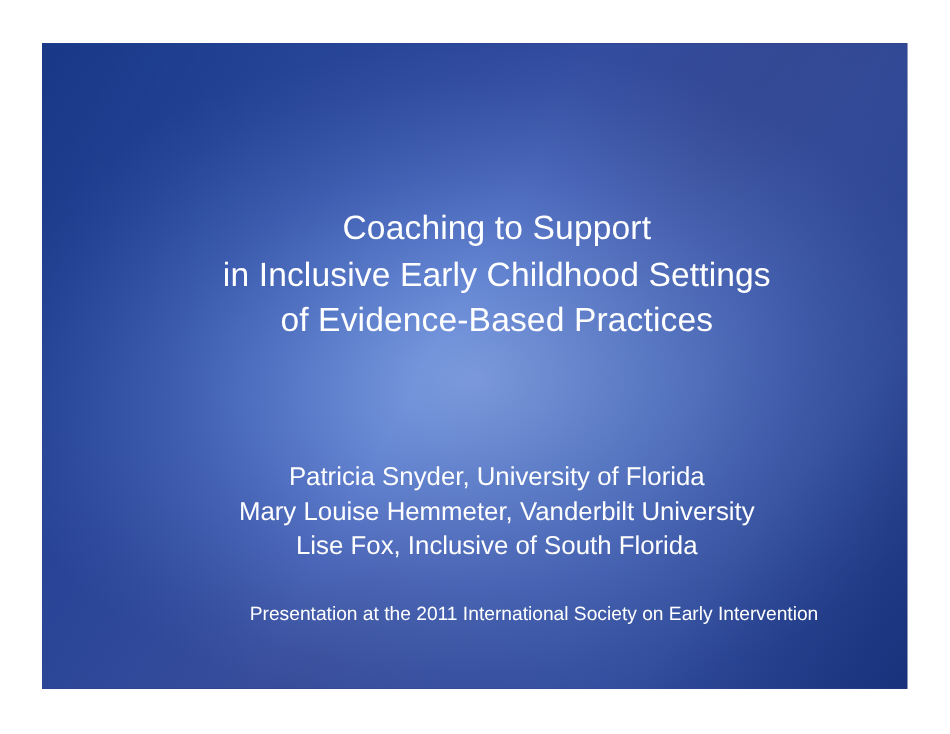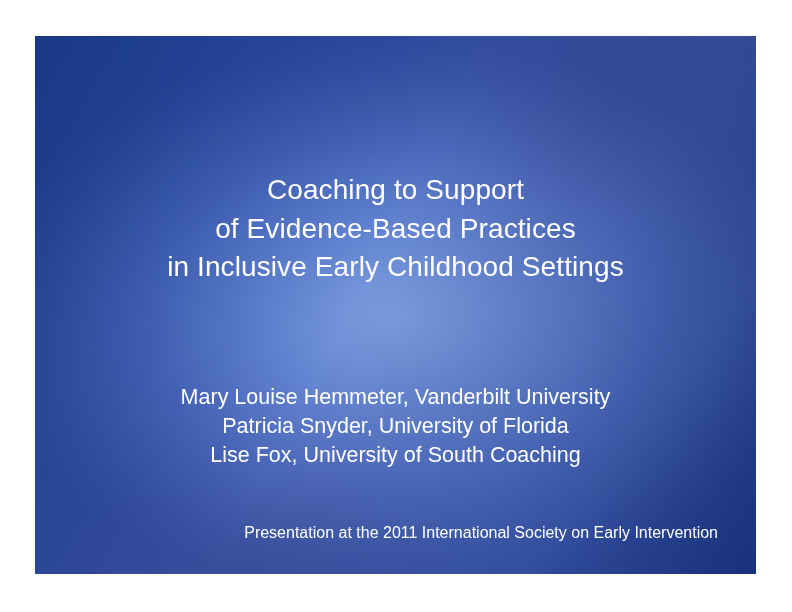--- a/index.html
+++ b/index.html
@@ -53,20 +53,21 @@
         rgba(10,34,98,0.18) 22%,
         rgba(255,255,255,0.00) 46%,
         rgba(10,30,92,0.16) 70%,
         rgba(6,24,84,0.48) 100%);
     pointer-events: none;
   }
 
   .layer {
     position: absolute;
     z-index: 2;
+    padding-left: 37px;
   }
 
   
   #title-block {
     left: 0;
     right: 0;
     top: 135px;
     text-align: center;
   }
   #title-block .tline {
@@ -93,48 +94,47 @@
     line-height: 29px;
     font-weight: 400;
     white-space: pre;
   }
 
   
   #footer-block {
     left: 63px;
     top: 466px;
     width: 620px;
-    text-align: right;
-    margin-top: 20px;
+    text-align: center;
   }
   #footer-block .fline {
     display: block;
     color: #ffffff;
     font-size: 16px;
     line-height: 21.5px;
     font-weight: 400;
     white-space: pre;
   }
 </style>
 </head>
 <body>
 
 <div id="slide-canvas">
   <div id="slide">
 
     <div class="layer" id="title-block">
       <span class="tline">Coaching to Support</span>
+      <span class="tline">in Inclusive Early Childhood Settings</span>
       <span class="tline">of Evidence-Based Practices</span>
-      <span class="tline">in Inclusive Early Childhood Settings</span>
     </div>
 
     <div class="layer" id="authors-block">
+      <span class="aline">Patricia Snyder, University of Florida</span>
       <span class="aline">Mary Louise Hemmeter, Vanderbilt University</span>
-      <span class="aline">Patricia Snyder, University of Florida</span>
-      <span class="aline">Lise Fox, University of South Coaching</span>
+      <span class="aline">Lise Fox, Inclusive of South Florida</span>
     </div>
 
     <div class="layer" id="footer-block">
       <span class="fline">Presentation at the 2011 International Society on Early Intervention</span>
     </div>
 
   </div>
 </div>
 
 </body></html>

